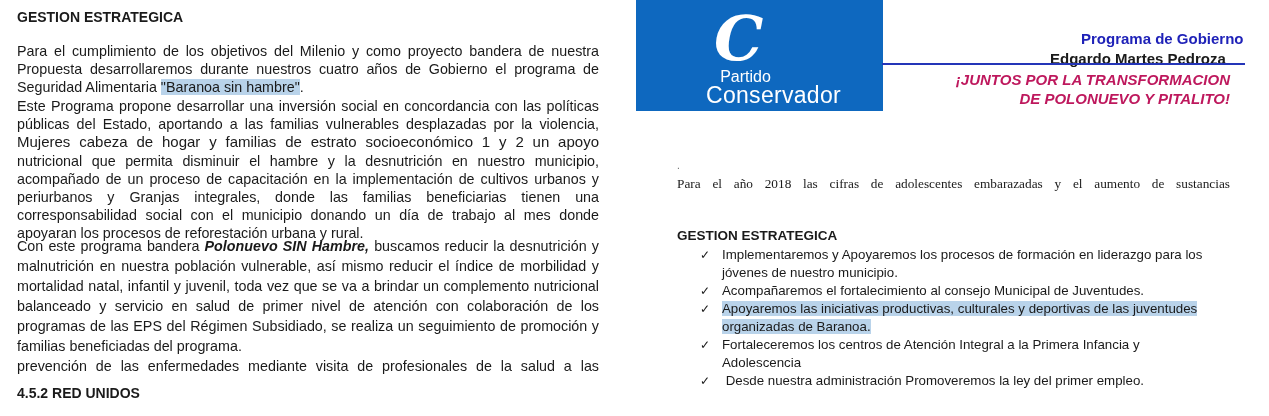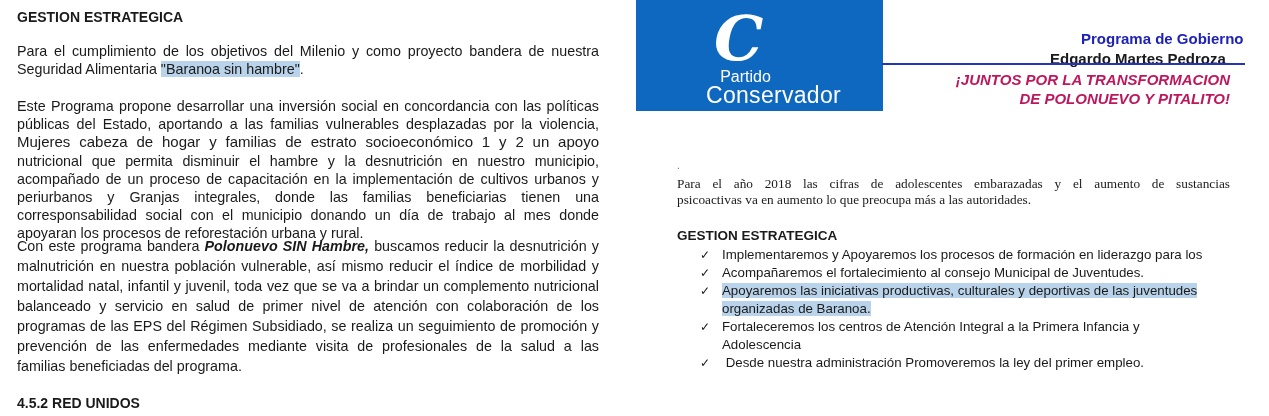--- a/index.html
+++ b/index.html
@@ -28,73 +28,74 @@
   .checklist .chk{position:absolute;left:0;top:0;font-size:12px;}
   .dot{position:absolute;left:677px;top:160px;font-size:10px;color:#666;}
 </style>
 </head>
 <body>
 
 <div class="abs h" style="left:17px;top:9px;">GESTION ESTRATEGICA</div>
 
 <div class="left-para" style="top:42px;">
   <span class="ln">Para el cumplimiento de los objetivos del Milenio y como proyecto bandera de nuestra</span>
+  <span class="ln">Propuesta desarrollaremos durante nuestros cuatro años de Gobierno el programa de</span>
   <span class="ln last"><span>Seguridad Alimentaria </span><span class="hl">"Baranoa  sin hambre"</span><span>.</span></span>
 </div>
 
 <div class="left-para" style="top:97px;">
   <span class="ln">Este Programa propone desarrollar una inversión social en concordancia con las políticas</span>
   <span class="ln">públicas del Estado, aportando a las familias vulnerables desplazadas por la violencia,</span>
   <span class="ln" style="font-size:15px;">Mujeres cabeza de hogar y familias de estrato socioeconómico 1 y 2 un apoyo</span>
   <span class="ln">nutricional que permita disminuir el hambre y la desnutrición en nuestro municipio,</span>
   <span class="ln">acompañado de un proceso de capacitación en la implementación de cultivos urbanos y</span>
   <span class="ln">periurbanos y Granjas integrales, donde las familias beneficiarias tienen una</span>
   <span class="ln">corresponsabilidad social con el municipio donando un día de trabajo al mes donde</span>
   <span class="ln last">apoyaran los procesos de reforestación urbana y rural.</span>
 </div>
 
 <div class="left-para" style="top:236px;line-height:20px;">
   <span class="ln"><span>Con este programa bandera </span><span class="bi">Polonuevo  SIN Hambre,</span><span> buscamos reducir la desnutrición y</span></span>
   <span class="ln">malnutrición en nuestra población vulnerable, así mismo reducir el índice de morbilidad y</span>
   <span class="ln">mortalidad natal, infantil y juvenil, toda vez que se va a brindar un complemento nutricional</span>
   <span class="ln">balanceado y servicio en salud de primer nivel de atención con colaboración de los</span>
   <span class="ln">programas de las EPS del Régimen Subsidiado, se realiza un seguimiento de promoción y</span>
+  <span class="ln last">familias beneficiadas del programa.</span>
   <span class="ln">prevención de las enfermedades mediante visita de profesionales de la salud a las</span>
-  <span class="ln last">familias beneficiadas del programa.</span>
 </div>
 
-<div class="abs h" style="left:17px;top:395px;">4.5.2 RED UNIDOS</div>
+<div class="abs h" style="left:17px;top:385px;">4.5.2 RED UNIDOS</div>
 
 <div class="logo">
   <div class="logo-c">C</div>
   <div class="logo-partido">Partido</div>
   <div class="logo-cons">Conservador</div>
 </div>
 
 <div class="hdr-prog">Programa de Gobierno</div>
 <div class="hdr-name">Edgardo Martes Pedroza</div>
 <div class="hdr-line"></div>
 <div class="hdr-slogan">
   <div>¡JUNTOS POR LA TRANSFORMACION</div>
   <div>DE POLONUEVO Y PITALITO!</div>
 </div>
 
 <div class="dot">.</div>
 
 <div class="right-para" style="top:176px;">
   <span class="ln">Para el año 2018 las cifras de adolescentes embarazadas y el aumento de sustancias</span>
-  <span class="ln last">psicoactivas  va en aumento lo que preocupa más a las autoridades.</span>
 </div>
 
 <div class="abs h" style="left:677px;top:228px;font-size:13.5px;">GESTION ESTRATEGICA</div>
 
 <ul class="checklist">
   <li>
     <span class="chk">✓</span>
     <div>Implementaremos y Apoyaremos los procesos de formación en liderazgo para los</div>
+    <div>jóvenes de nuestro municipio.</div>
   </li>
   <li>
     <span class="chk">✓</span>
     <div>Acompañaremos el fortalecimiento al consejo Municipal de Juventudes.</div>
   </li>
   <li>
     <span class="chk">✓</span>
     <div><span class="hl">Apoyaremos las iniciativas productivas, culturales y deportivas de las juventudes</span></div>
     <div><span class="hl">organizadas de Baranoa.</span></div>
   </li>

